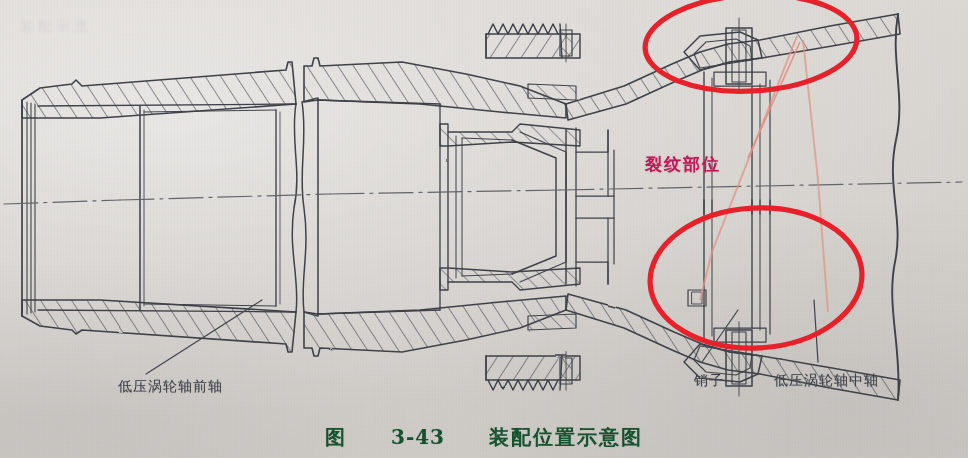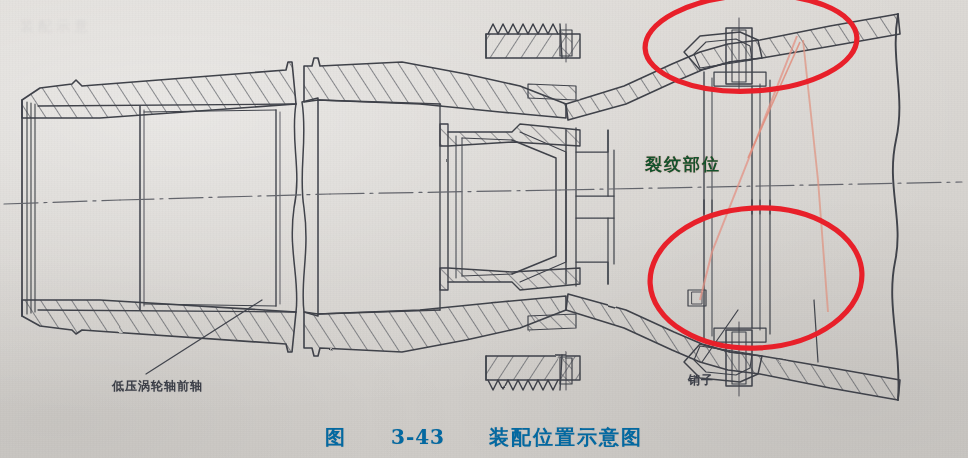--- a/index.html
+++ b/index.html
@@ -30,29 +30,29 @@
   }
   #drawing{position:absolute;inset:0;}
   .lbl{
     position:absolute;
     font-family:"DejaVu Sans","Liberation Sans",sans-serif;
     color:#3c3f48;
     white-space:nowrap;
     letter-spacing:1px;
     text-shadow:0 0 1px rgba(120,120,125,.45);
   }
-  .lbl-part{font-size:12px;font-weight:700;}
+  .lbl-part{font-size:14px;font-weight:400;margin-left:6px;}
   .lbl-red{
-    color:#14532d;font-size:17px;font-weight:700;letter-spacing:2px;
+    color:#be185d;font-size:17px;font-weight:700;letter-spacing:2px;
     text-shadow:0 0 1.2px rgba(214,70,63,.5);
   }
   #caption{
     position:absolute;left:0;right:0;top:424px;
     text-align:center;
-    color:#0369a1;
+    color:#14532d;
     font-size:20px;font-weight:700;letter-spacing:2px;
     font-family:"DejaVu Serif","Liberation Serif",serif;
     text-shadow:0 0 1px rgba(110,110,118,.4);
   }
   #caption .num{font-family:"DejaVu Serif","Liberation Serif",serif;letter-spacing:1px;}
   #caption .gap{display:inline-block;width:26px;}
   
   #bleed{
     position:absolute;left:610px;top:432px;width:350px;height:20px;
     color:#8e8d96;font-size:13px;letter-spacing:5px;
@@ -258,20 +258,21 @@
       <ellipse cx="756" cy="278" rx="106" ry="70" transform="rotate(-3 756 278)" fill="none" stroke="#e8202a" stroke-width="5.2"></ellipse>
     </g>
   </svg>
 
   <div class="lbl lbl-red" style="left:645px;top:153px;">裂纹部位</div>
 
   <div class="lbl lbl-part" style="left:112px;top:378px;">低压涡轮轴前轴</div>
 
   <div class="lbl lbl-part" style="left:688px;top:372px;text-align:center;">销子</div>
 
+  <div class="lbl lbl-part" style="left:768px;top:372px;">低压涡轮轴中轴</div>
 
 
   <div id="caption">
     <span>图</span>
     <span class="gap"></span>
     <span class="num">3-43</span>
     <span class="gap"></span>
     <span>装配位置示意图</span>
   </div>
 

